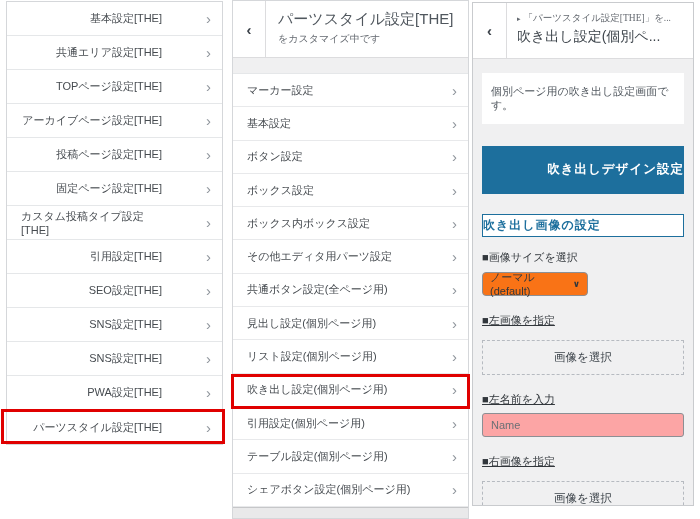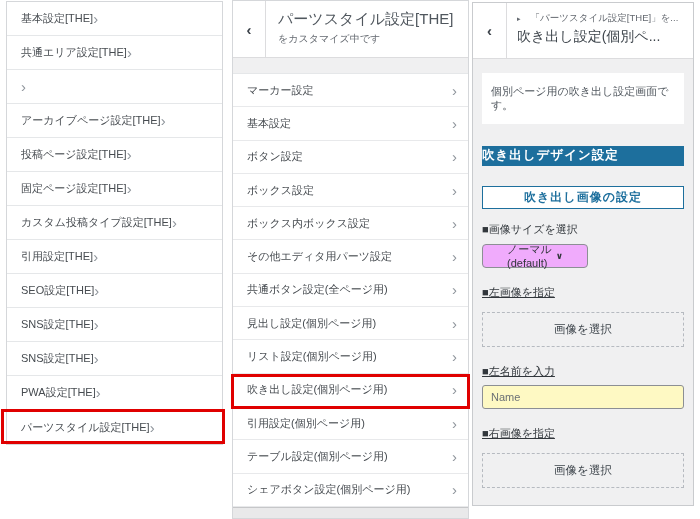--- a/index.html
+++ b/index.html
@@ -7,23 +7,23 @@
   body {
     position:relative; overflow:hidden; background:#fff;
     font-family:"Liberation Sans","DejaVu Sans",sans-serif;
     color:#3c434a;
   }
   .panel { position:absolute; background:#fff; border:1px solid #d5d7da; }
 
   
   #left-panel { left:6px; top:1px; width:217px; }
   .nav-item {
-    height:34px; display:flex; align-items:center; justify-content:flex-start;
+    height:34px; display:flex; align-items:center; justify-content:flex-end;
     padding:0 11px 0 14px; border-bottom:1px solid #e5e7e9;
-    font-size:11px; color:#464b50; background:#fff; cursor:pointer;
+    font-size:11px; color:#464b50; background:#fff; cursor:pointer;gap:44px;
   }
   .nav-item:last-child { border-bottom:none; }
   .chev { color:#8f959c; font-size:15px; line-height:1; font-weight:400; }
 
   
   #middle-panel { left:232px; top:0; width:237px; height:519px; display:flex; flex-direction:column; }
   .m-header { height:57px; display:flex; border-bottom:1px solid #dcdcde; flex:none; background:#fff; }
   .back-col {
     width:33px; flex:none; border-right:1px solid #dcdcde;
     display:flex; align-items:center; justify-content:center;
@@ -43,55 +43,55 @@
   
   #right-panel {
     left:472px; top:2px; width:222px; height:504px;
     background:#f0f0f1; border:1px solid #c9cbce; display:flex; flex-direction:column;
   }
   .r-header { height:56px; background:#fff; border-bottom:1px solid #dcdcde; display:flex; flex:none; }
   .r-back { width:34px; }
   .r-headtext { flex:1; min-width:0; padding:9px 6px 0 10px; }
   .r-crumb {
     font-size:9.5px; color:#646970; white-space:nowrap; overflow:hidden;
-    text-overflow:clip; display:flex; align-items:center; gap:10px;
+    text-overflow:clip; display:flex; align-items:center; gap:3px;font-family:Liberation Serif, serif;
   }
   .r-crumb-arrow { font-size:7px; color:#646970; flex:none; }
   .r-title { font-size:14px; color:#3c434a; white-space:nowrap; overflow:hidden; margin-top:3px; }
   .r-content { padding:14px 9px 0 9px; flex:1; overflow:hidden; }
   .desc-box { background:#fff; font-size:11px; color:#50575e; padding:11px 9px; line-height:1.3; }
   .btn-primary {
-    display:block; width:100%; margin-top:22px; height:20px;
+    display:block; width:100%; margin-top:22px; height:48px;
     background:#1d6f9d; color:#fff; border:none; cursor:pointer;
-    font-size:12.5px; font-weight:bold; text-align:left;
+    font-size:12.5px; font-weight:bold; text-align:right;
     font-family:inherit; letter-spacing:1px;
   }
   .btn-outline {
     display:block; width:100%; margin-top:20px; height:23px;
     background:#fff; color:#1d6f9d; border:1px solid #1d6f9d; cursor:pointer;
-    font-size:12px; font-weight:bold; text-align:center; line-height:21px;
+    font-size:12px; font-weight:bold; text-align:left; line-height:21px;
     font-family:inherit; letter-spacing:1px;
   }
   .field-label { font-size:11px; color:#32373c; margin-top:13px; }
   .field-label.gap { margin-top:17px;text-decoration:underline; }
   .select-box {
-    margin-top:7px; width:106px; height:24px; background:#f0abfc;
+    margin-top:7px; width:106px; height:24px; background:#f97316;
     border:1px solid #8c8f94; border-radius:4px; cursor:pointer;
     display:flex; align-items:center; justify-content:space-between;
-    padding:0 24px; font-size:11px; color:#32373c;
+    padding:0 7px; font-size:11px; color:#32373c;
   }
   .select-chevron { font-size:9px; color:#32373c; font-weight:bold; }
   .dashed-btn {
     display:block; width:100%; margin-top:12px; padding:9px 0;
     background:transparent; border:1px dashed #b6bac0; cursor:pointer;
     font-size:11.5px; color:#3c434a; text-align:center; font-family:inherit;
   }
   .text-input {
     display:block; width:100%; margin-top:6px; height:24px;
-    border:1px solid #8c8f94; border-radius:3px; background:#fef9c3;
+    border:1px solid #8c8f94; border-radius:3px; background:#fca5a5;
     padding:0 8px; font-size:11px; color:#50575e; font-family:inherit;
   }
   .text-input::placeholder { color:#6b7075; opacity:1; }
 
   
   .hl-box { position:absolute; border:3px solid #e00000; background:transparent; pointer-events:none; z-index:5; }
   #hl-left { left:1px; top:409px; width:224px; height:35px; }
   #hl-middle { left:231px; top:374px; width:239px; height:35px; }
 </style>
 </head>
@@ -100,20 +100,21 @@
 <div class="panel" id="left-panel">
   <div class="nav-item">
     <span>基本設定[THE]</span>
     <span class="chev">›</span>
   </div>
   <div class="nav-item">
     <span>共通エリア設定[THE]</span>
     <span class="chev">›</span>
   </div>
   <div class="nav-item">
+    <span>TOPページ設定[THE]</span>
     <span class="chev">›</span>
   </div>
   <div class="nav-item">
     <span>アーカイブページ設定[THE]</span>
     <span class="chev">›</span>
   </div>
   <div class="nav-item">
     <span>投稿ページ設定[THE]</span>
     <span class="chev">›</span>
   </div>

